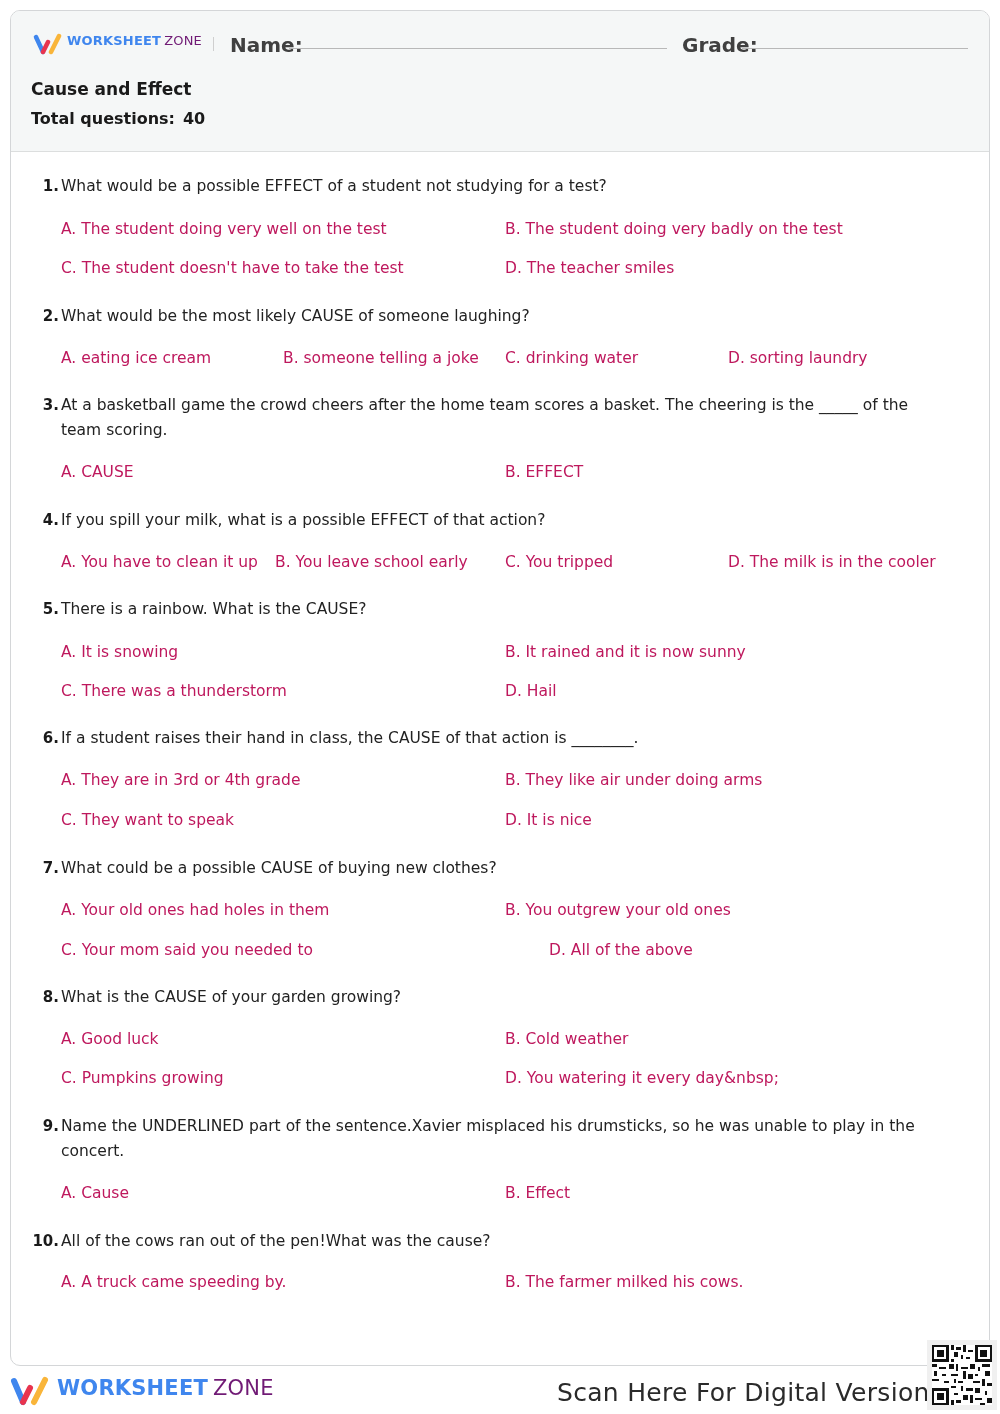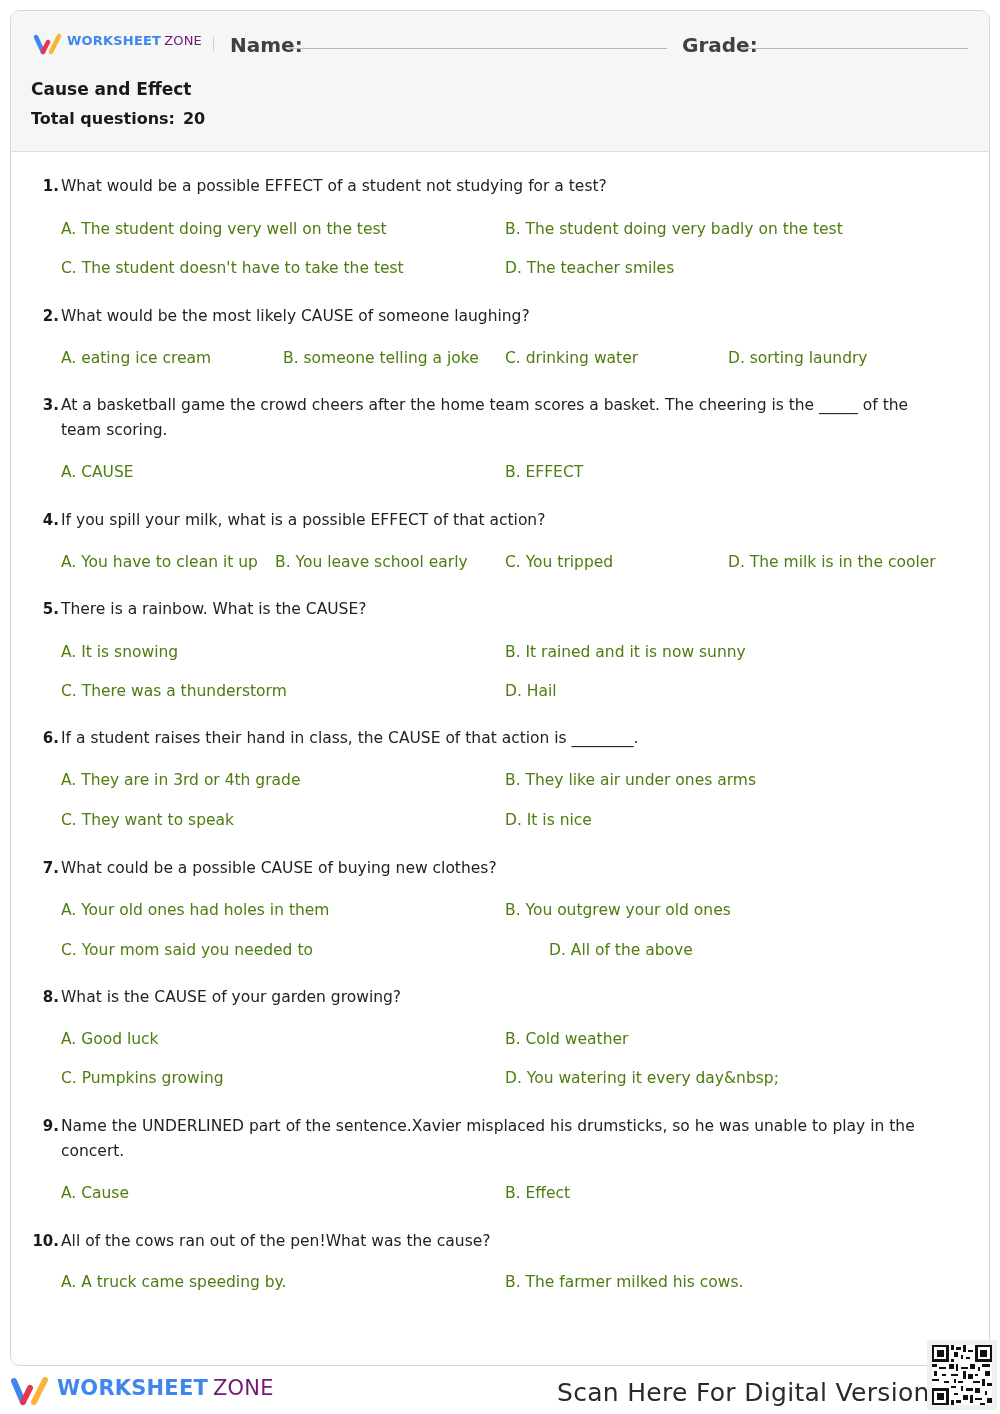--- a/index.html
+++ b/index.html
@@ -27,21 +27,21 @@
     .field-line { position: absolute; top: 37px; height: 1px; background: #b8b8b8; }
 
     .title { position: absolute; left: 20px; top: 68px; font-size: 17px; font-weight: bold; color: #1a1a1a; }
     .total { position: absolute; left: 20px; top: 98px; font-size: 16px; font-weight: bold; color: #1a1a1a; }
     .total .num { margin-left: 8px; }
 
     .questions { position: absolute; left: 0; top: 141px; width: 100%; }
     .q { position: absolute; left: 0; width: 100%; }
     .q-num { position: absolute; left: 18px; width: 30px; text-align: right; font-weight: bold; font-size: 15px; color: #1a1a1a; }
     .q-text { position: absolute; left: 50px; width: 880px; font-size: 15.5px; line-height: 25px; color: #222; }
-    .opt { position: absolute; font-size: 15.5px; line-height: 20px; color: #4d7c0f; white-space: nowrap; }
+    .opt { position: absolute; font-size: 15.5px; line-height: 20px; color: #be185d; white-space: nowrap; }
 
     .footer-logo { left: 10px; top: 1376px; }
     .footer-logo .wk, .footer-logo .zn { font-size: 21px; }
     .footer-logo .wk { margin-left: 7px; margin-right: 5px; }
     .scan-text { position: absolute; left: 557px; top: 1378px; font-size: 25px; color: #2a2a2a; letter-spacing: 0.3px; }
     .qr { position: absolute; left: 927px; top: 1340px; width: 70px; height: 70px; background: #f0f0f0; padding: 5px; }
   </style>
 </head>
 <body>
 
@@ -59,21 +59,21 @@
     <div class="divider-v"></div>
 
     <span class="field-label" style="left:219px;">Name:</span>
     <div class="field-line" style="left:278px; width:378px;"></div>
 
     <span class="field-label" style="left:671px;">Grade:</span>
     <div class="field-line" style="left:731px; width:226px;"></div>
 
     <div class="title">Cause and Effect</div>
     <div class="total">
-      <span>Total questions:</span><span class="num">20</span>
+      <span>Total questions:</span><span class="num">40</span>
     </div>
   </div>
 
   <div class="questions">
 
     <div class="q" style="top:25px;">
       <span class="q-num">1.</span>
       <div class="q-text" style="top:-3px;">What would be a possible EFFECT of a student not studying for a test?</div>
       <span class="opt" style="left:50px; top:42px;">A. The student doing very well on the test</span>
       <span class="opt" style="left:494px; top:42px;">B. The student doing very badly on the test</span>
@@ -112,21 +112,21 @@
       <span class="opt" style="left:50px; top:42px;">A. It is snowing</span>
       <span class="opt" style="left:494px; top:42px;">B. It rained and it is now sunny</span>
       <span class="opt" style="left:50px; top:81px;">C. There was a thunderstorm</span>
       <span class="opt" style="left:494px; top:81px;">D. Hail</span>
     </div>
 
     <div class="q" style="top:577px;">
       <span class="q-num">6.</span>
       <div class="q-text" style="top:-3px;">If a student raises their hand in class, the CAUSE of that action is ________.</div>
       <span class="opt" style="left:50px; top:41px;">A. They are in 3rd or 4th grade</span>
-      <span class="opt" style="left:494px; top:41px;">B. They like air under ones arms</span>
+      <span class="opt" style="left:494px; top:41px;">B. They like air under doing arms</span>
       <span class="opt" style="left:50px; top:81px;">C. They want to speak</span>
       <span class="opt" style="left:494px; top:81px;">D. It is nice</span>
     </div>
 
     <div class="q" style="top:707px;">
       <span class="q-num">7.</span>
       <div class="q-text" style="top:-3px;">What could be a possible CAUSE of buying new clothes?</div>
       <span class="opt" style="left:50px; top:41px;">A. Your old ones had holes in them</span>
       <span class="opt" style="left:494px; top:41px;">B. You outgrew your old ones</span>
       <span class="opt" style="left:50px; top:81px;">C. Your mom said you needed to</span>

